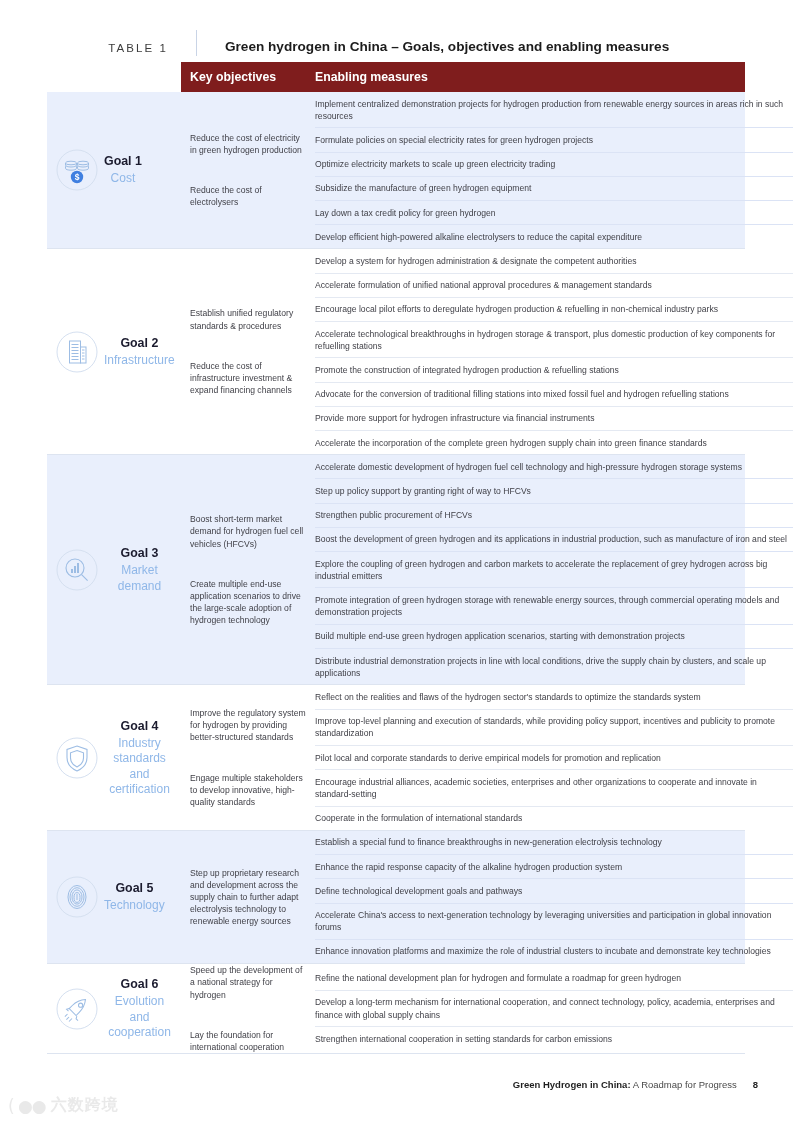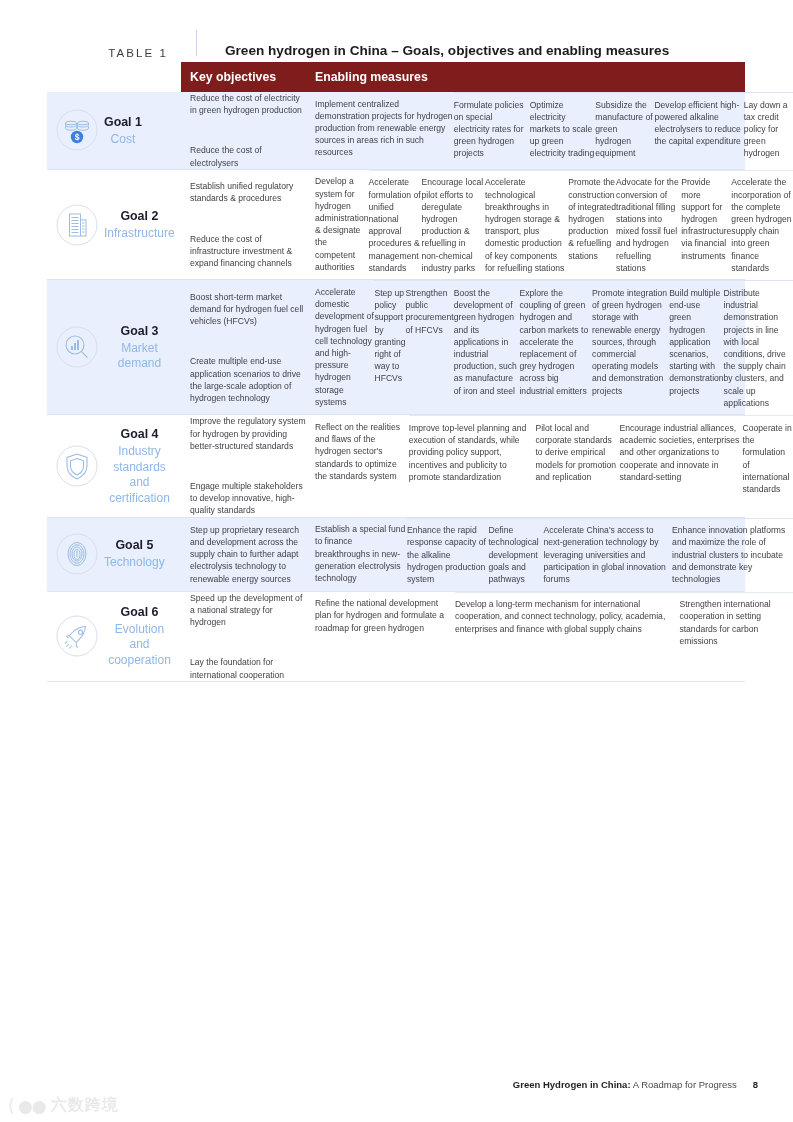--- a/index.html
+++ b/index.html
@@ -18,21 +18,21 @@
     overflow: hidden;
   }
 
   
   .title-row {
     position: absolute;
     left: 0; top: 30px;
     width: 793px;
     height: 32px;
     display: flex;
-    align-items: flex-end;
+    align-items: center;
     gap: 15px;
   }
   .table-label {
     width: 181px;
     text-align: right;
     padding-right: 13px;
     font-size: 11.5px;
     letter-spacing: 2.1px;
     color: #3c3c3c;
     line-height: 18px;
@@ -147,20 +147,21 @@
   .objective {
     font-size: 8.6px;
     line-height: 12.2px;
     color: #3f3f46;
   }
 
   
   .col-measures {
     width: 478px;
     display: flex;
+    flex-direction: column;
     justify-content: center;
   }
   .measure {
     font-size: 8.6px;
     line-height: 12.2px;
     color: #3f3f46;
     padding: 5.5px 0 5.5px 0;
     border-top: 1px solid #e4e9f2;
   }
   .measure:first-child { border-top: none; }
@@ -253,22 +254,22 @@
           </div>
           <div class="col-key">
             <div class="objective">Reduce the cost of electricity in green hydrogen production</div>
             <div class="objective">Reduce the cost of electrolysers</div>
           </div>
           <div class="col-measures">
             <div class="measure">Implement centralized demonstration projects for hydrogen production from renewable energy sources in areas rich in such resources</div>
             <div class="measure">Formulate policies on special electricity rates for green hydrogen projects</div>
             <div class="measure">Optimize electricity markets to scale up green electricity trading</div>
             <div class="measure">Subsidize the manufacture of green hydrogen equipment</div>
+            <div class="measure">Lay down a tax credit policy for green hydrogen</div>
             <div class="measure">Develop efficient high-powered alkaline electrolysers to reduce the capital expenditure</div>
-            <div class="measure">Lay down a tax credit policy for green hydrogen</div>
           </div>
         </div>
       </div>
       <div class="row-divider"></div>
       <div class="goal-row">
         <div class="band"></div>
         <div class="inner">
           <div class="col-goal">
             <div class="goal-icon"><svg viewBox="0 0 42 42" width="42" height="42">
                 <circle cx="21" cy="21" r="20" fill="none" stroke="#d5e0f0" stroke-width="1"></circle>

